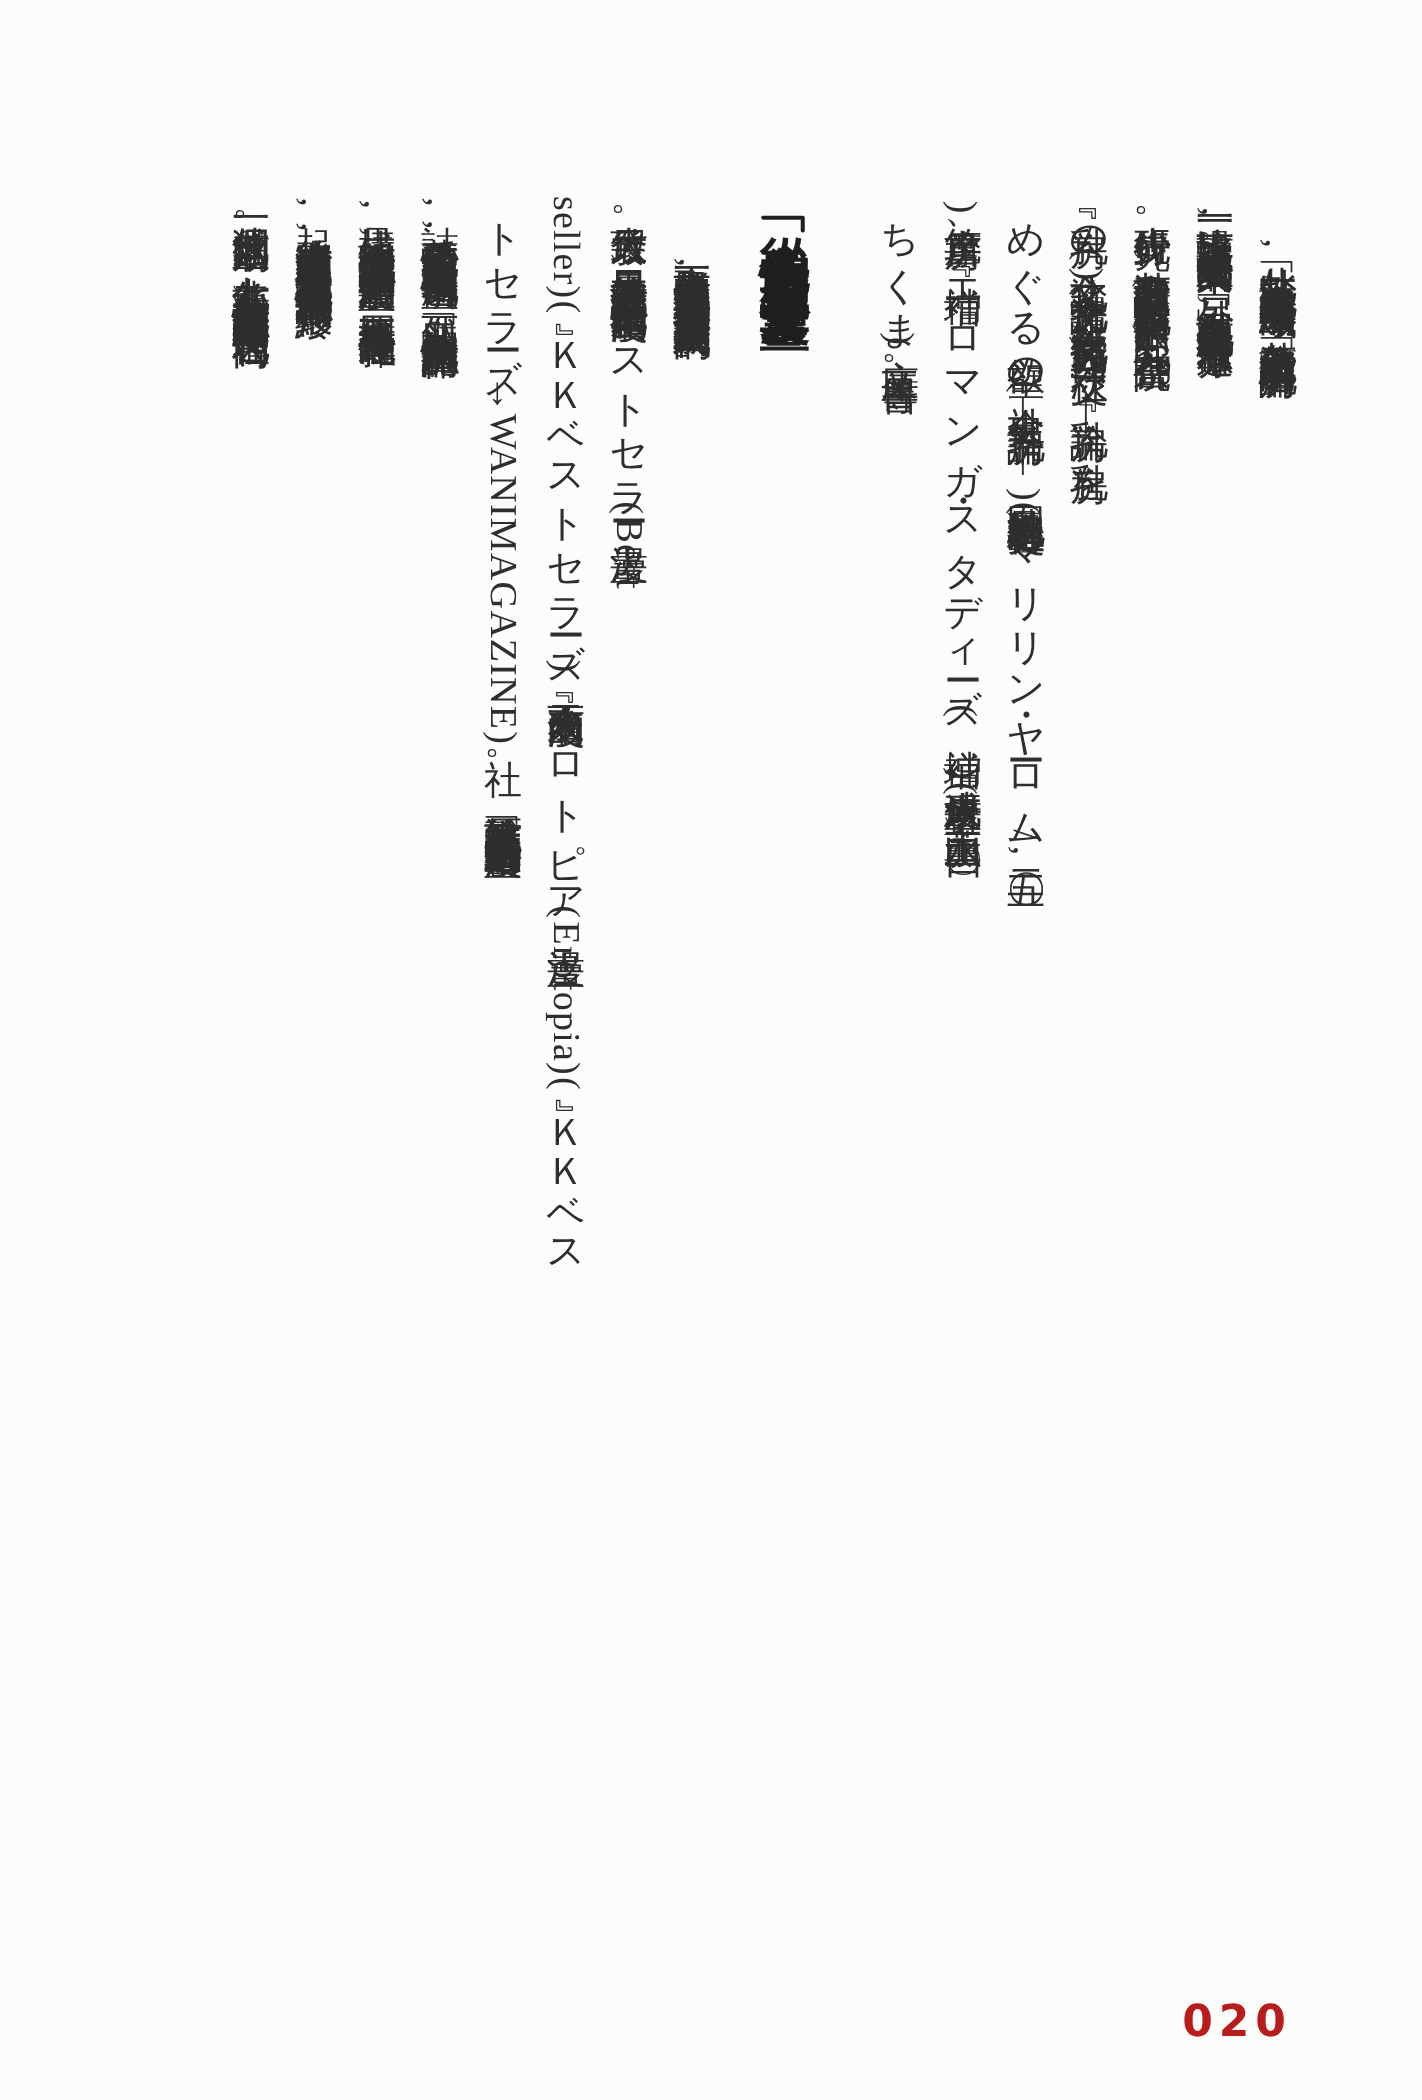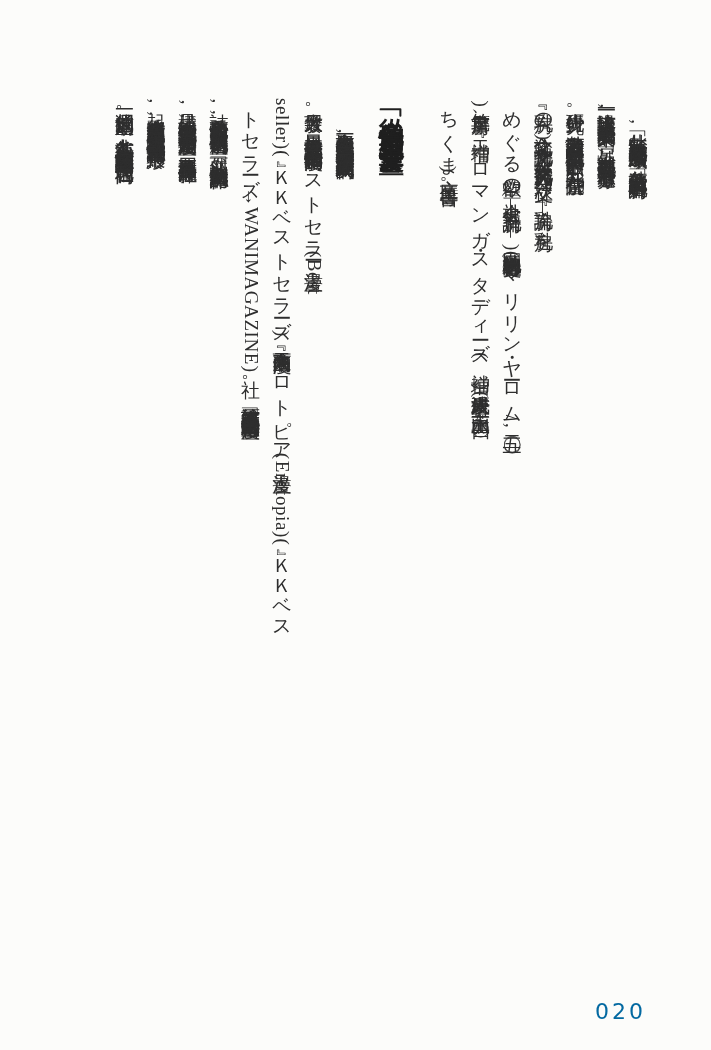--- a/index.html
+++ b/index.html
@@ -40,24 +40,24 @@
     letter-spacing: 2.5px;
     color: #1f1f1f;
     margin-block-start: 31px; 
     margin-block-end: 21px;   
     white-space: nowrap;
   }
   .page-number {
     position: absolute;
     right: 65px; bottom: 26px;
     font-family: "DejaVu Sans", sans-serif;
-    font-weight: normal;
+    font-weight: bold;
     font-size: 22px;
     letter-spacing: 3px;
-    color: #0369a1;
+    color: #b91c1c;
   }
 </style>
 </head>
 <body>
 
 <div class="page">
 
   <div class="text-area">
 
     <p class="col indent">此外,「乳房論」在漫畫界是一門非常活絡的領域。若各位讀者能與自己心中的「乳房論」</p>

